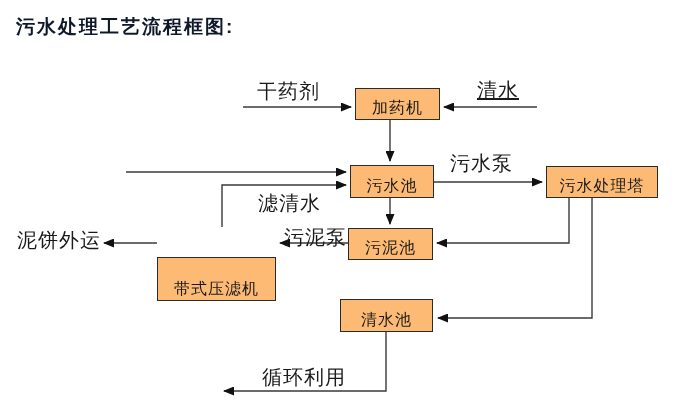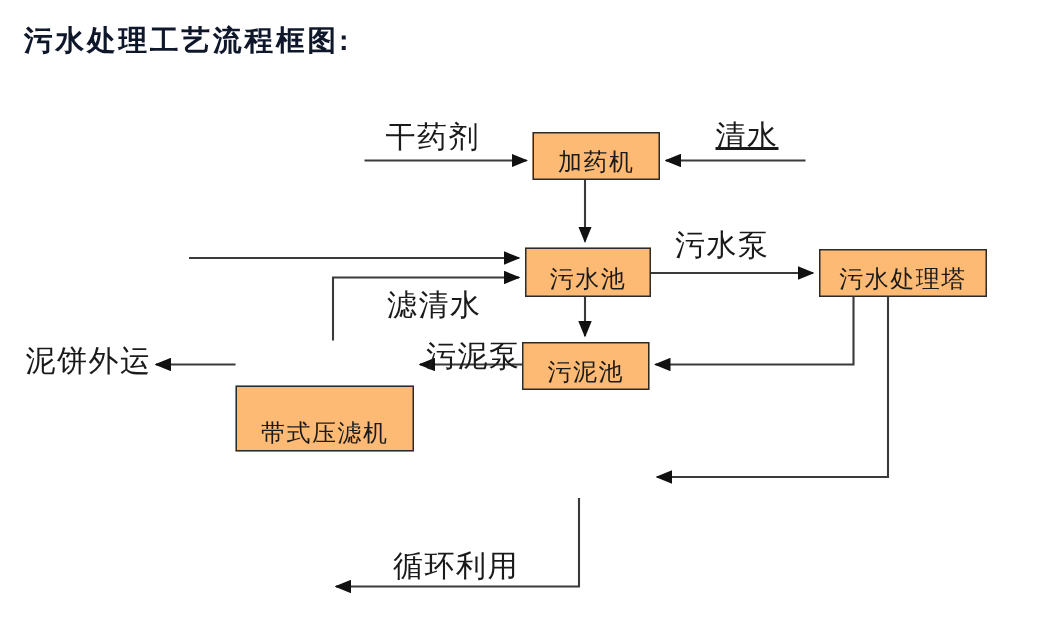--- a/index.html
+++ b/index.html
@@ -75,20 +75,23 @@
   </div>
   <div class="node n-tower">
     <span>污水处理塔</span>
   </div>
   <div class="node n-sludge">
     <span>污泥池</span>
   </div>
   <div class="node n-press">
     <span>带式压滤机</span>
   </div>
+  <div class="node n-clear">
+    <span>清水池</span>
+  </div>
 
   <div class="lbl l-dry">干药剂</div>
   <div class="lbl l-clearwater">清水</div>
   <div class="lbl l-filtered">滤清水</div>
   <div class="lbl l-sewpump">污水泵</div>
   <div class="lbl l-sludgepump">污泥泵</div>
   <div class="lbl l-mudcake">泥饼外运</div>
   <div class="lbl l-recycle">循环利用</div>
 
 </div>

